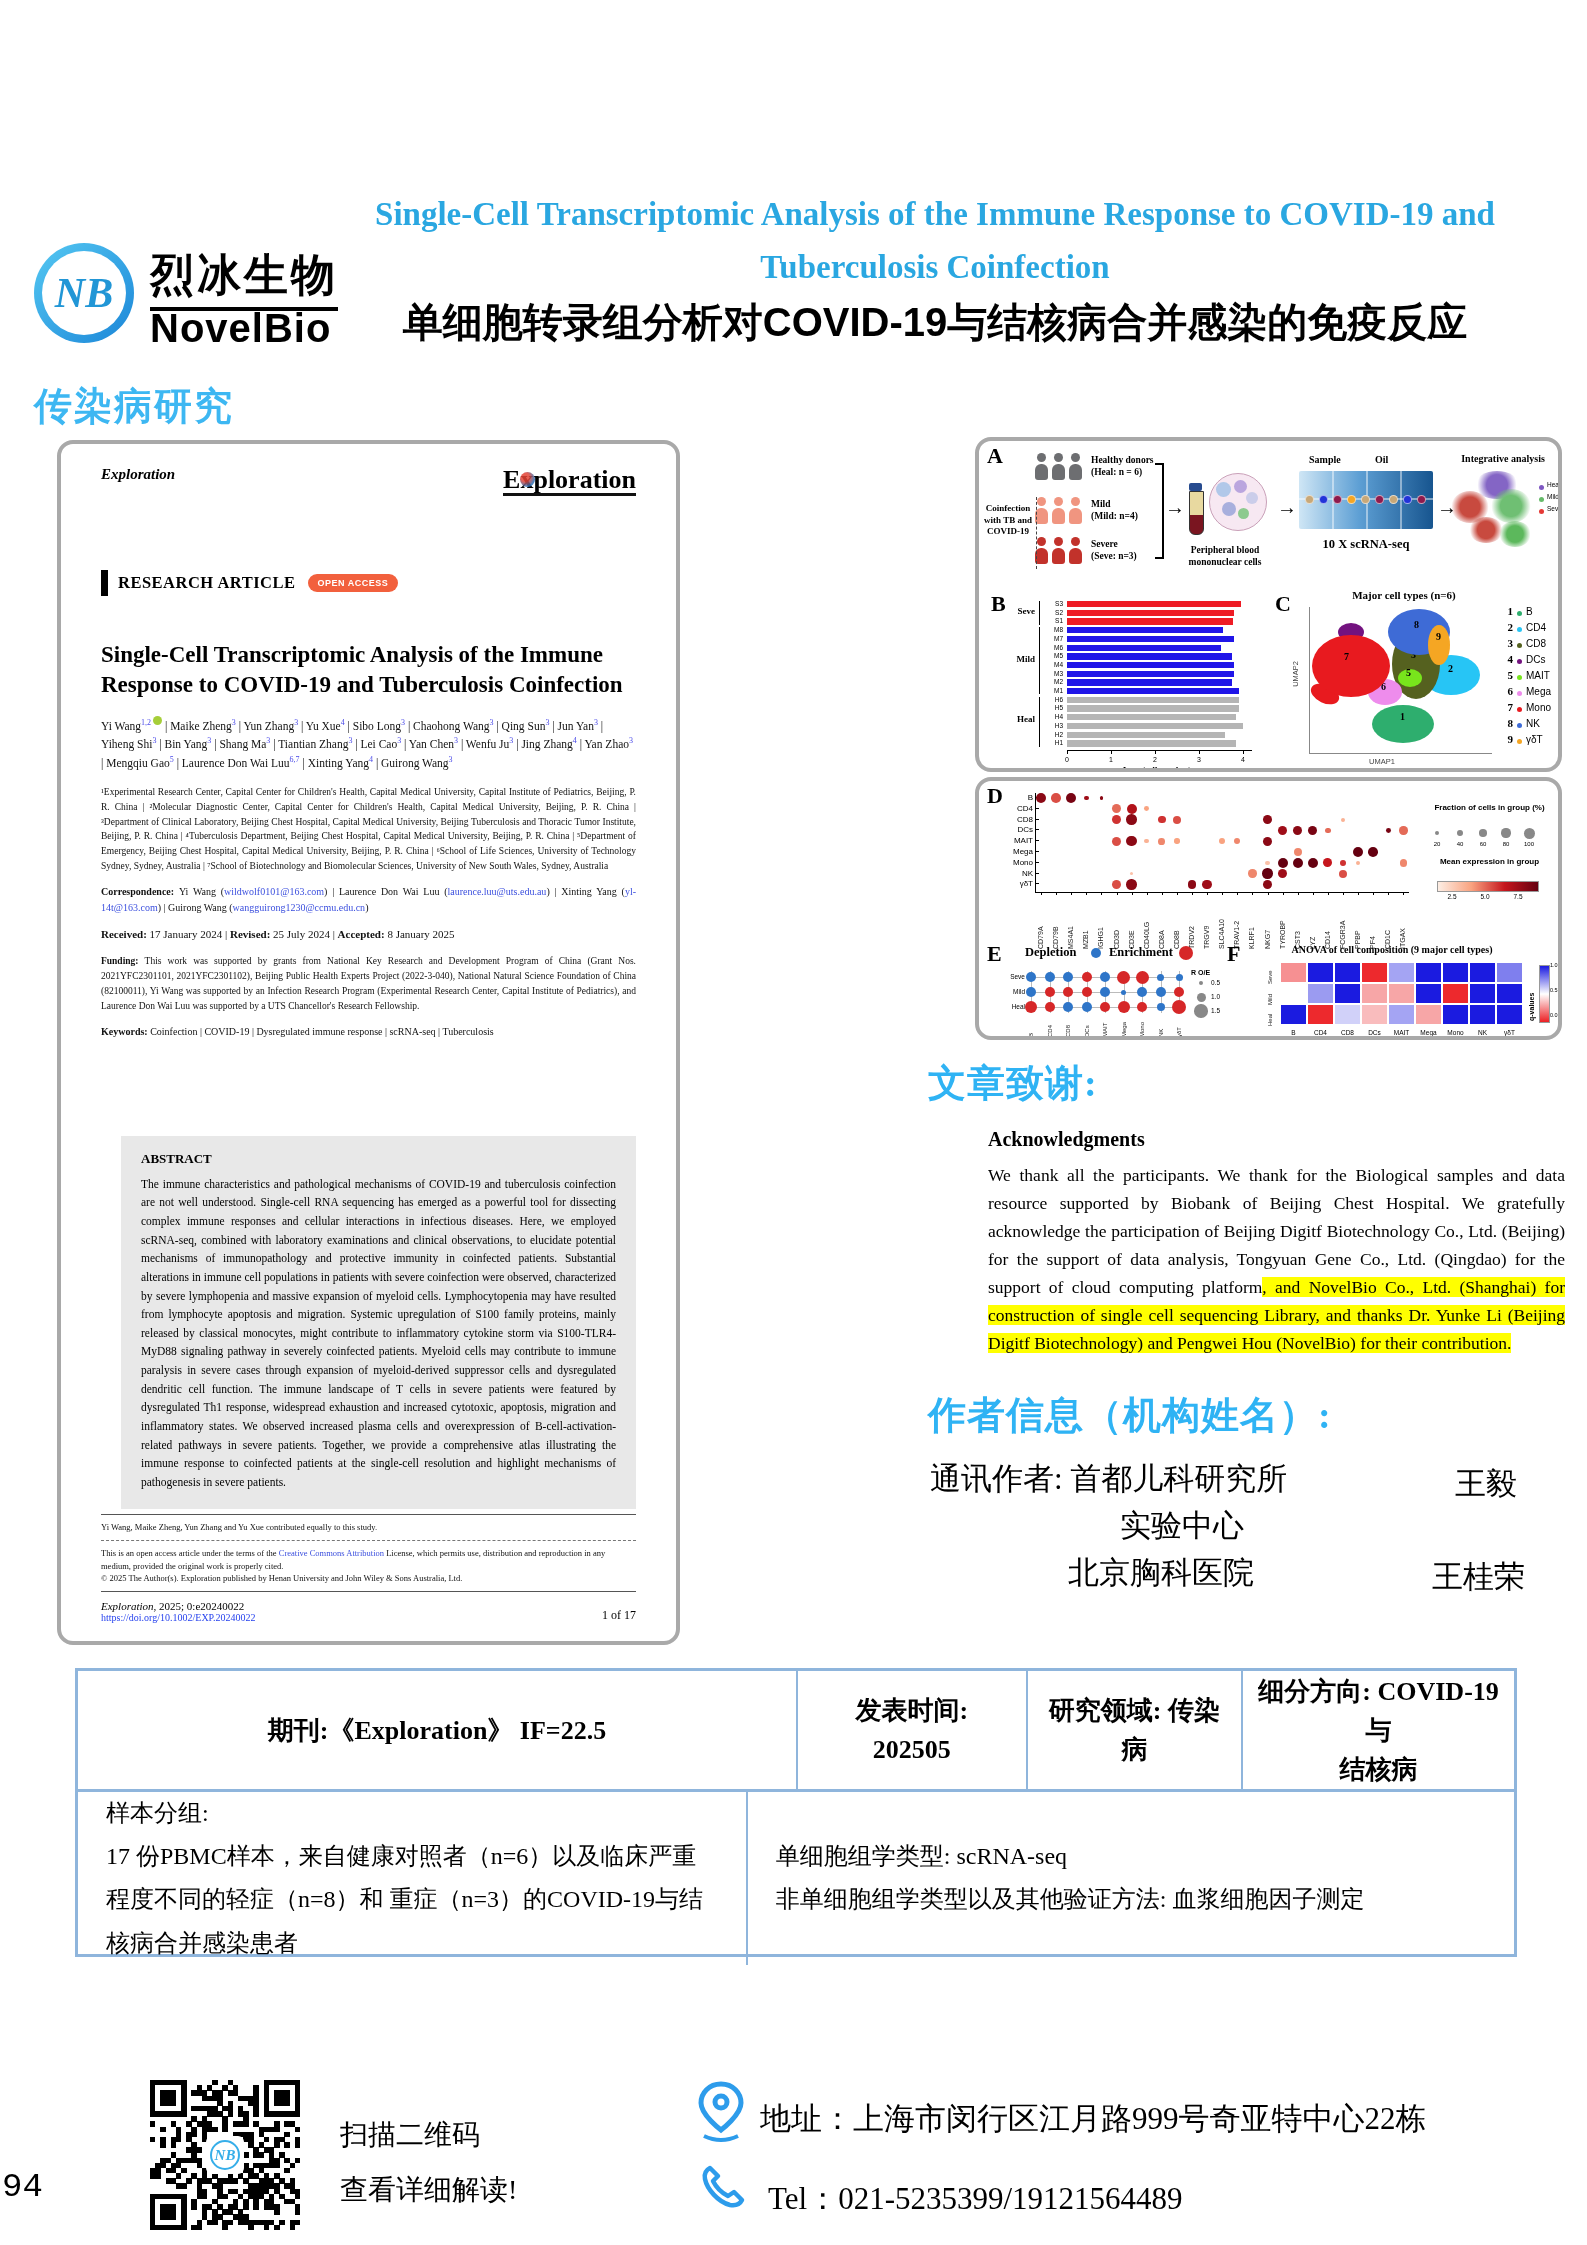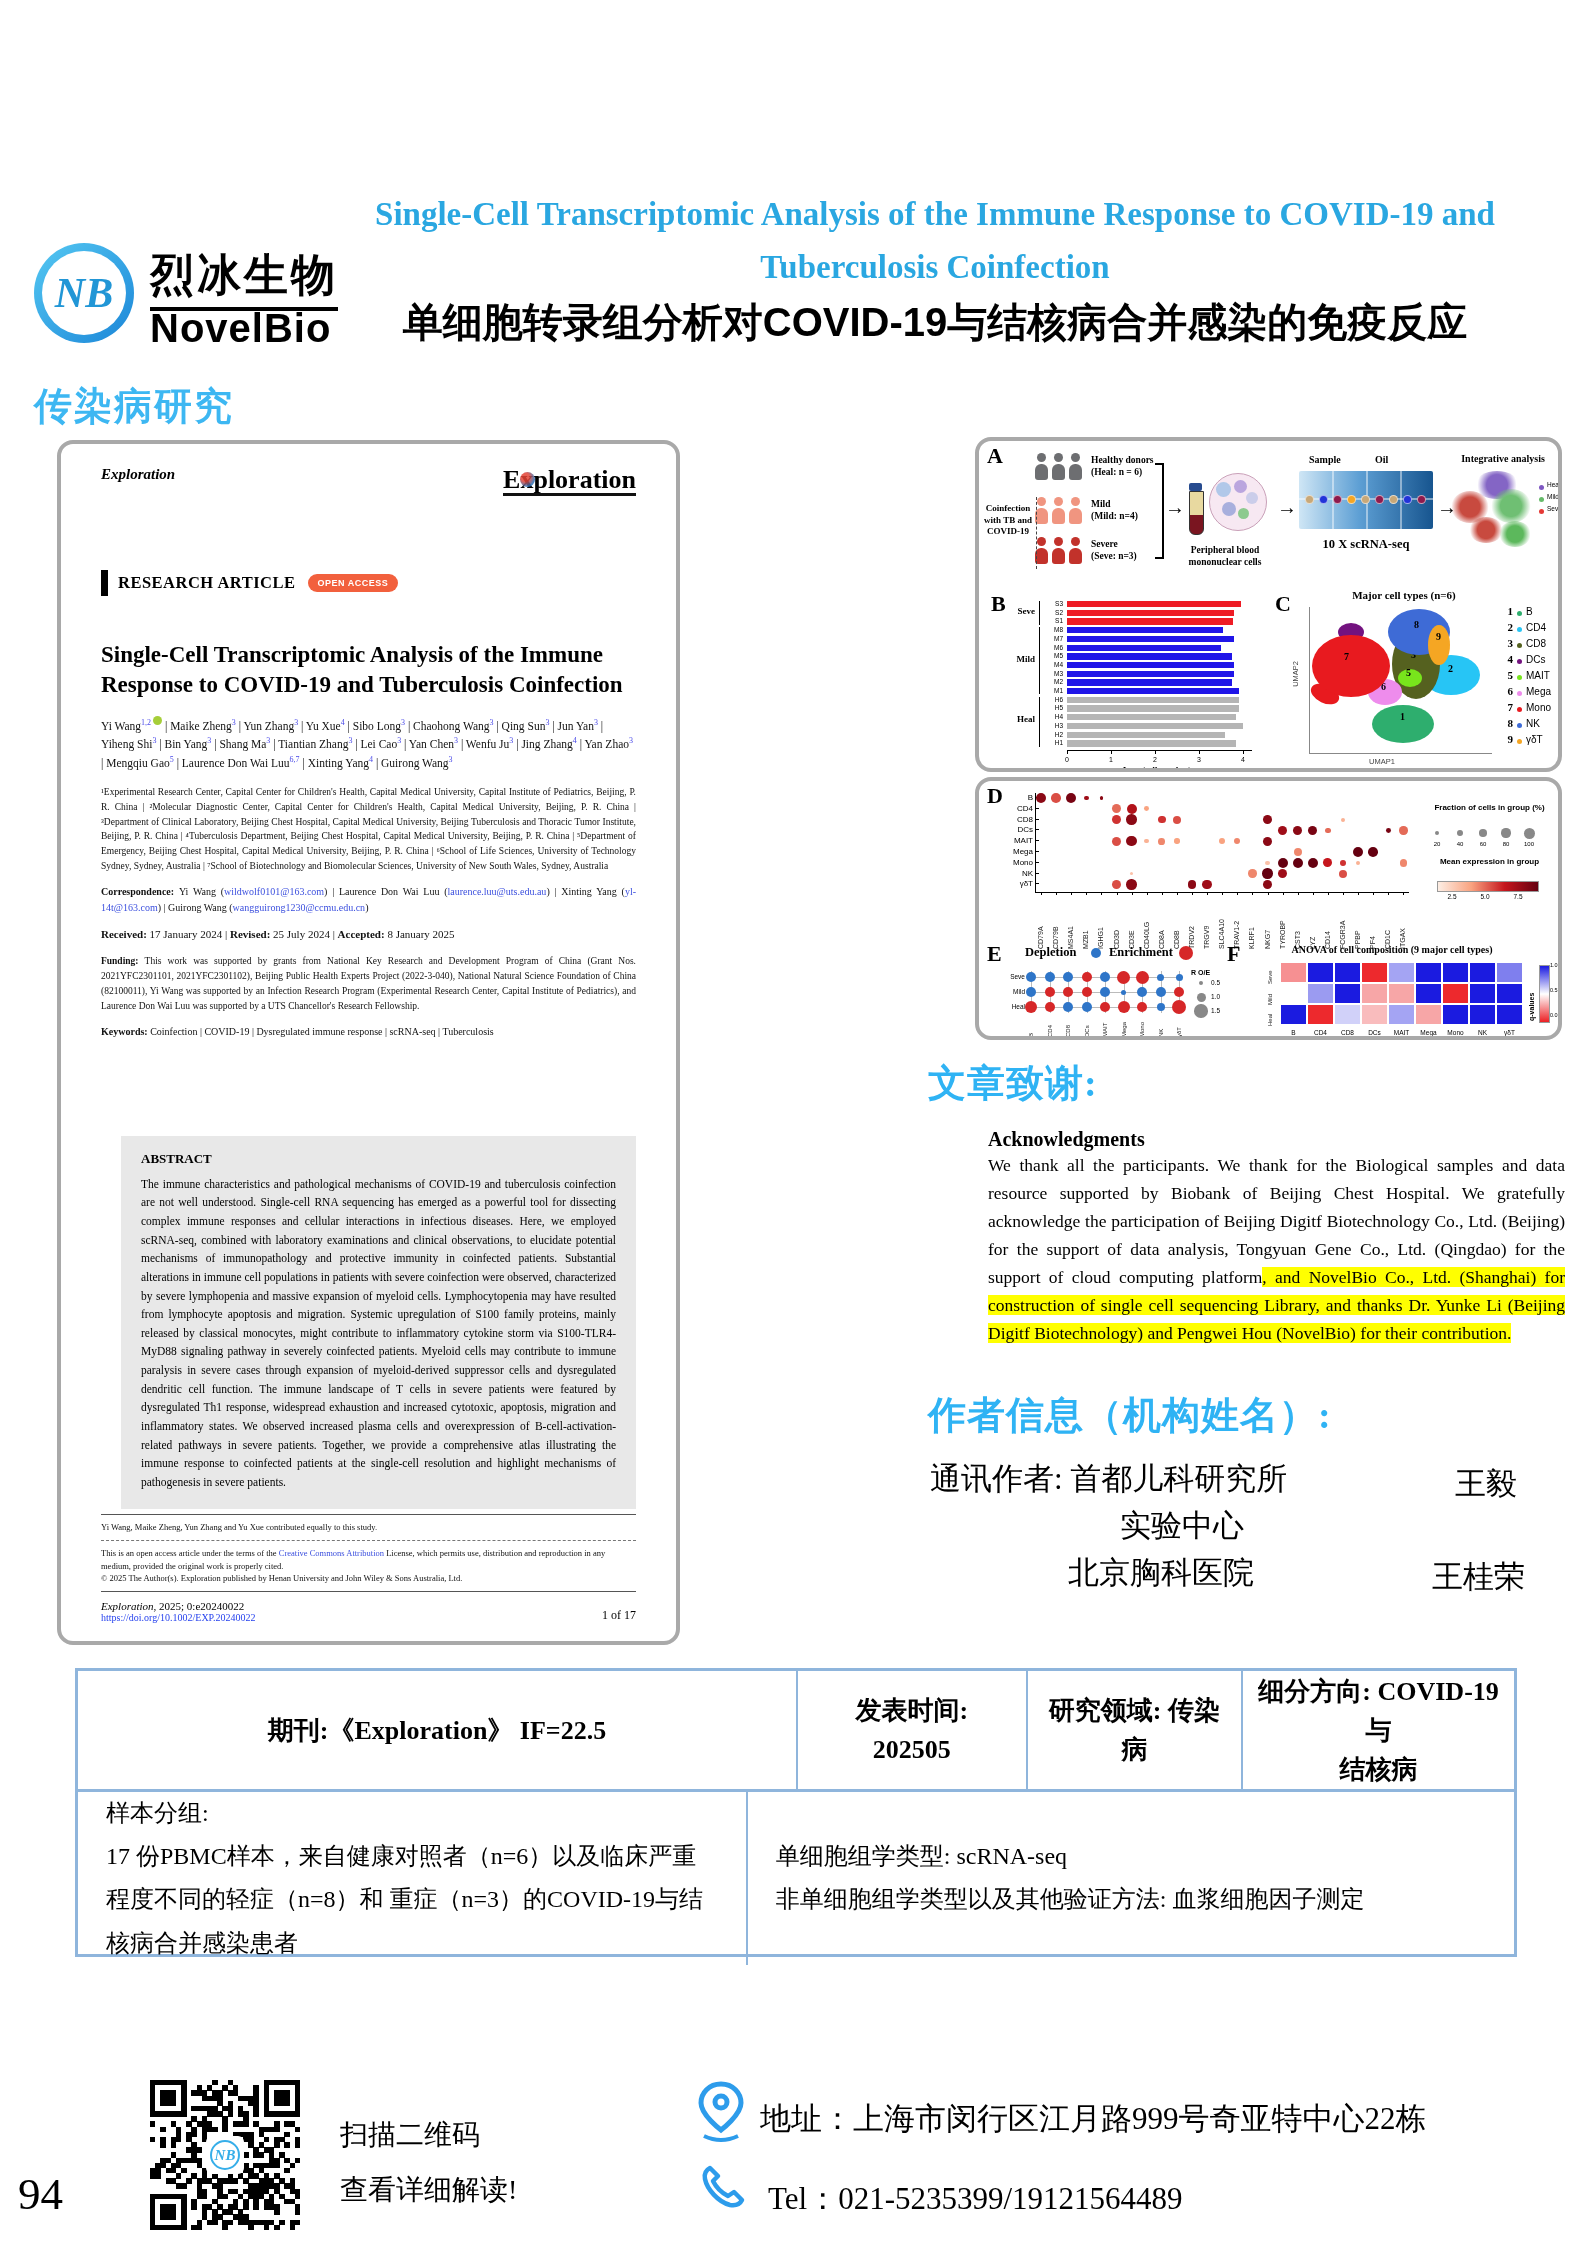--- a/index.html
+++ b/index.html
@@ -63,21 +63,21 @@
   .arrow-icon::before{content:"→";font-weight:900;font-size:20px;}
   .person{position:absolute;width:13px;height:27px;}
   .person i{position:absolute;left:50%;top:0;width:9px;height:9px;margin-left:-4.5px;border-radius:50%;background:currentColor;}
   .person b{position:absolute;left:0;bottom:0;width:13px;height:16px;border-radius:6px 6px 3px 3px;background:currentColor;}
   .blob{position:absolute;border-radius:50%;}
   .vtext{writing-mode:vertical-rl;transform:rotate(180deg);}
 
   
   .blue-heading{position:absolute;font-family:"Liberation Serif",serif;font-weight:900;color:#2FB3F4;font-size:38px;letter-spacing:1px;}
   .ack-block{position:absolute;left:988px;top:1128px;width:577px;}
-  .ack-title{font-family:"Liberation Serif",serif;font-weight:bold;font-size:20px;}
+  .ack-title{font-family:"Liberation Serif",serif;font-weight:bold;font-size:20px;margin-bottom:10px;}
   .ack-text{font-family:"Liberation Serif",serif;font-size:17.5px;line-height:1.6;text-align:justify;}
   .ai-text{position:absolute;font-family:"Liberation Serif",serif;font-size:31px;color:#000;}
 
   
   .info-table{position:absolute;left:75px;top:1668px;width:1442px;border:3px solid #8FB5DC;box-sizing:border-box;
     font-family:"Liberation Serif",serif;}
   .info-table .row{display:grid;}
   .tr1{grid-template-columns:50% 16% 15% 19%;height:118px;}
   .tr2{grid-template-columns:46.5% 53.5%;height:70px;background:#DCE9F5;border-top:3px solid #8FB5DC;}
   .tr3{grid-template-columns:46.5% 53.5%;height:162px;border-top:3px solid #8FB5DC;}
@@ -89,21 +89,21 @@
   
   #qr{position:absolute;left:150px;top:2080px;width:150px;height:150px;background:#fff;}
   #qr .m{position:absolute;background:#000;}
   #qr .logo-badge{position:absolute;left:56px;top:56px;width:38px;height:38px;background:#fff;border-radius:6px;
      display:flex;align-items:center;justify-content:center;}
   #qr .logo-badge span{width:30px;height:30px;border-radius:50%;border:2.5px solid #36AEE9;color:#36AEE9;
      font-family:"Liberation Serif",serif;font-style:italic;font-weight:bold;font-size:15px;display:flex;align-items:center;justify-content:center;box-sizing:border-box;}
   .scan-text{position:absolute;left:340px;top:2108px;font-family:"Liberation Serif",serif;font-size:28px;line-height:1.95;color:#000;}
   .contact-icon{position:absolute;color:#2D9CEB;}
   .contact-text{position:absolute;font-family:"Liberation Serif",serif;font-size:31px;color:#000;}
-  .page-num{position:absolute;left:18px;top:2168px;font-family:Liberation Serif, serif;font-size:45px;}
+  .page-num{position:absolute;left:2px;top:2168px;font-family:Liberation Mono, monospace;font-size:34px;}
 </style>
 </head>
 <body>
 
 <div id="page">
 
   <div class="logo-circle">
     <div class="inner">
         <span class="nb">NB</span>
       </div>

